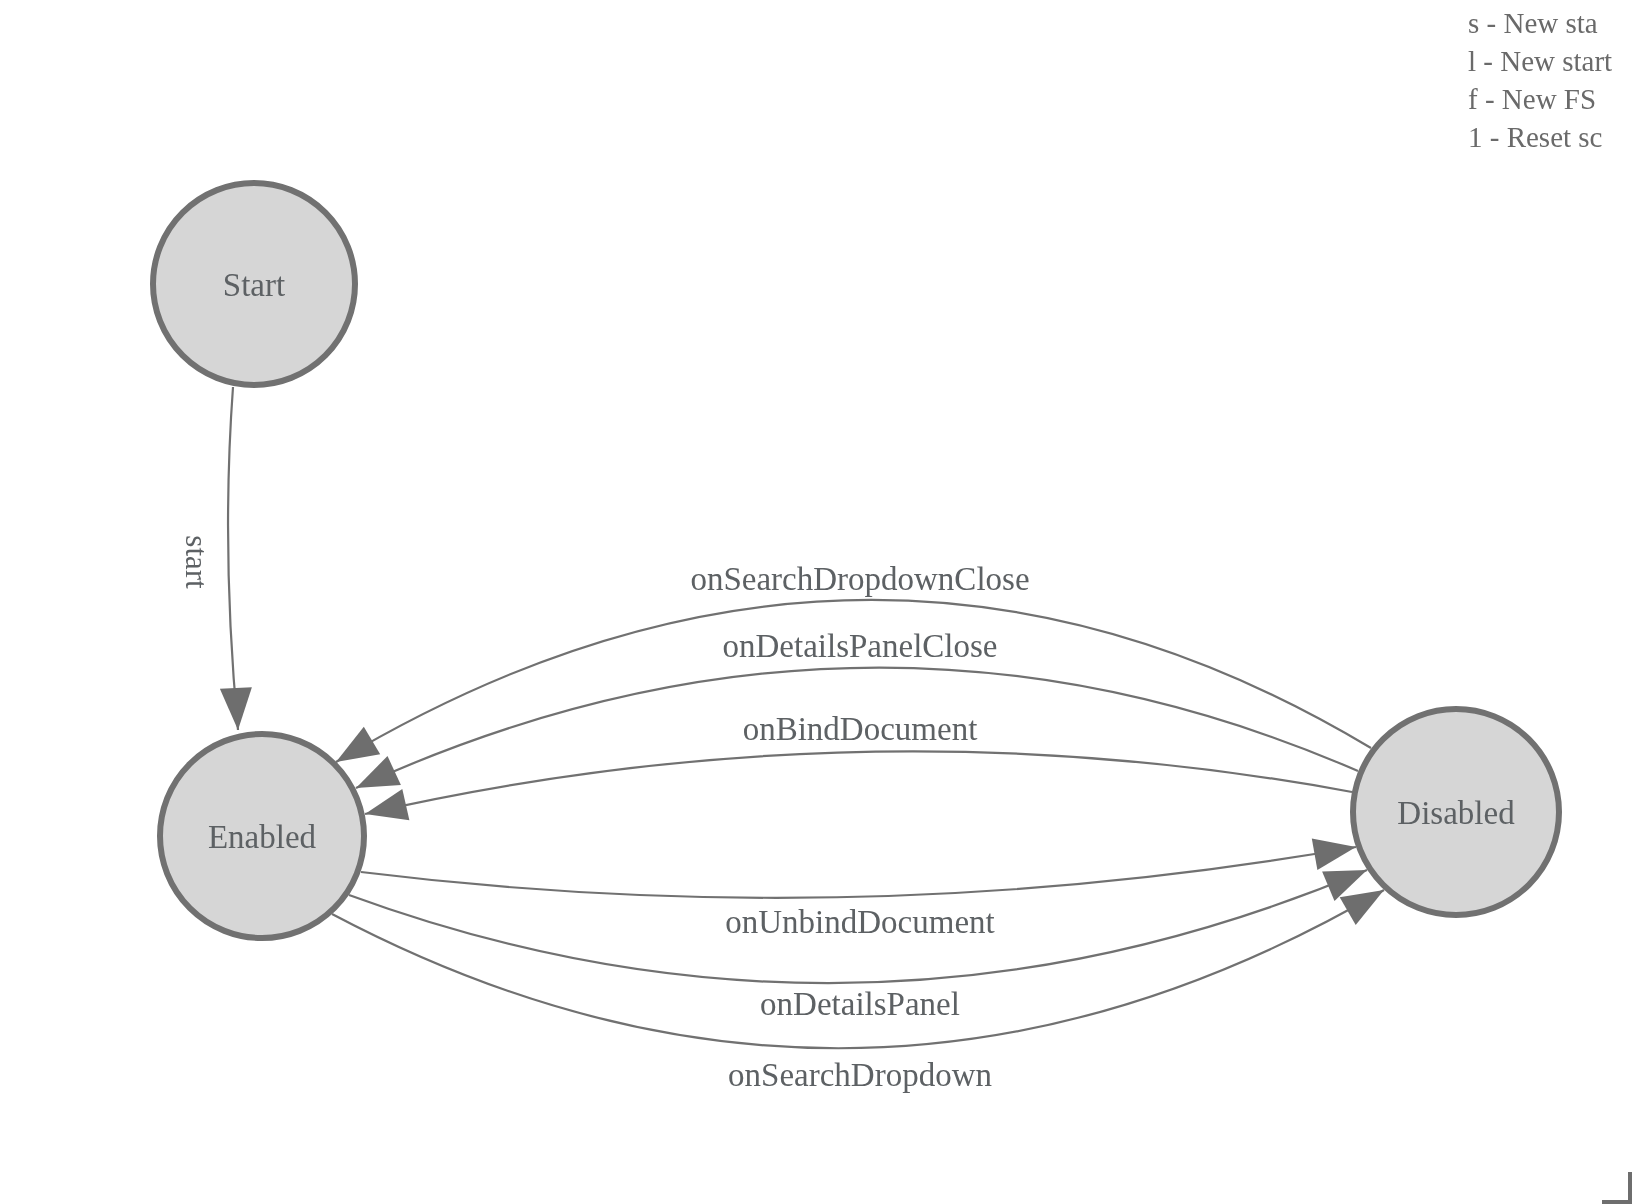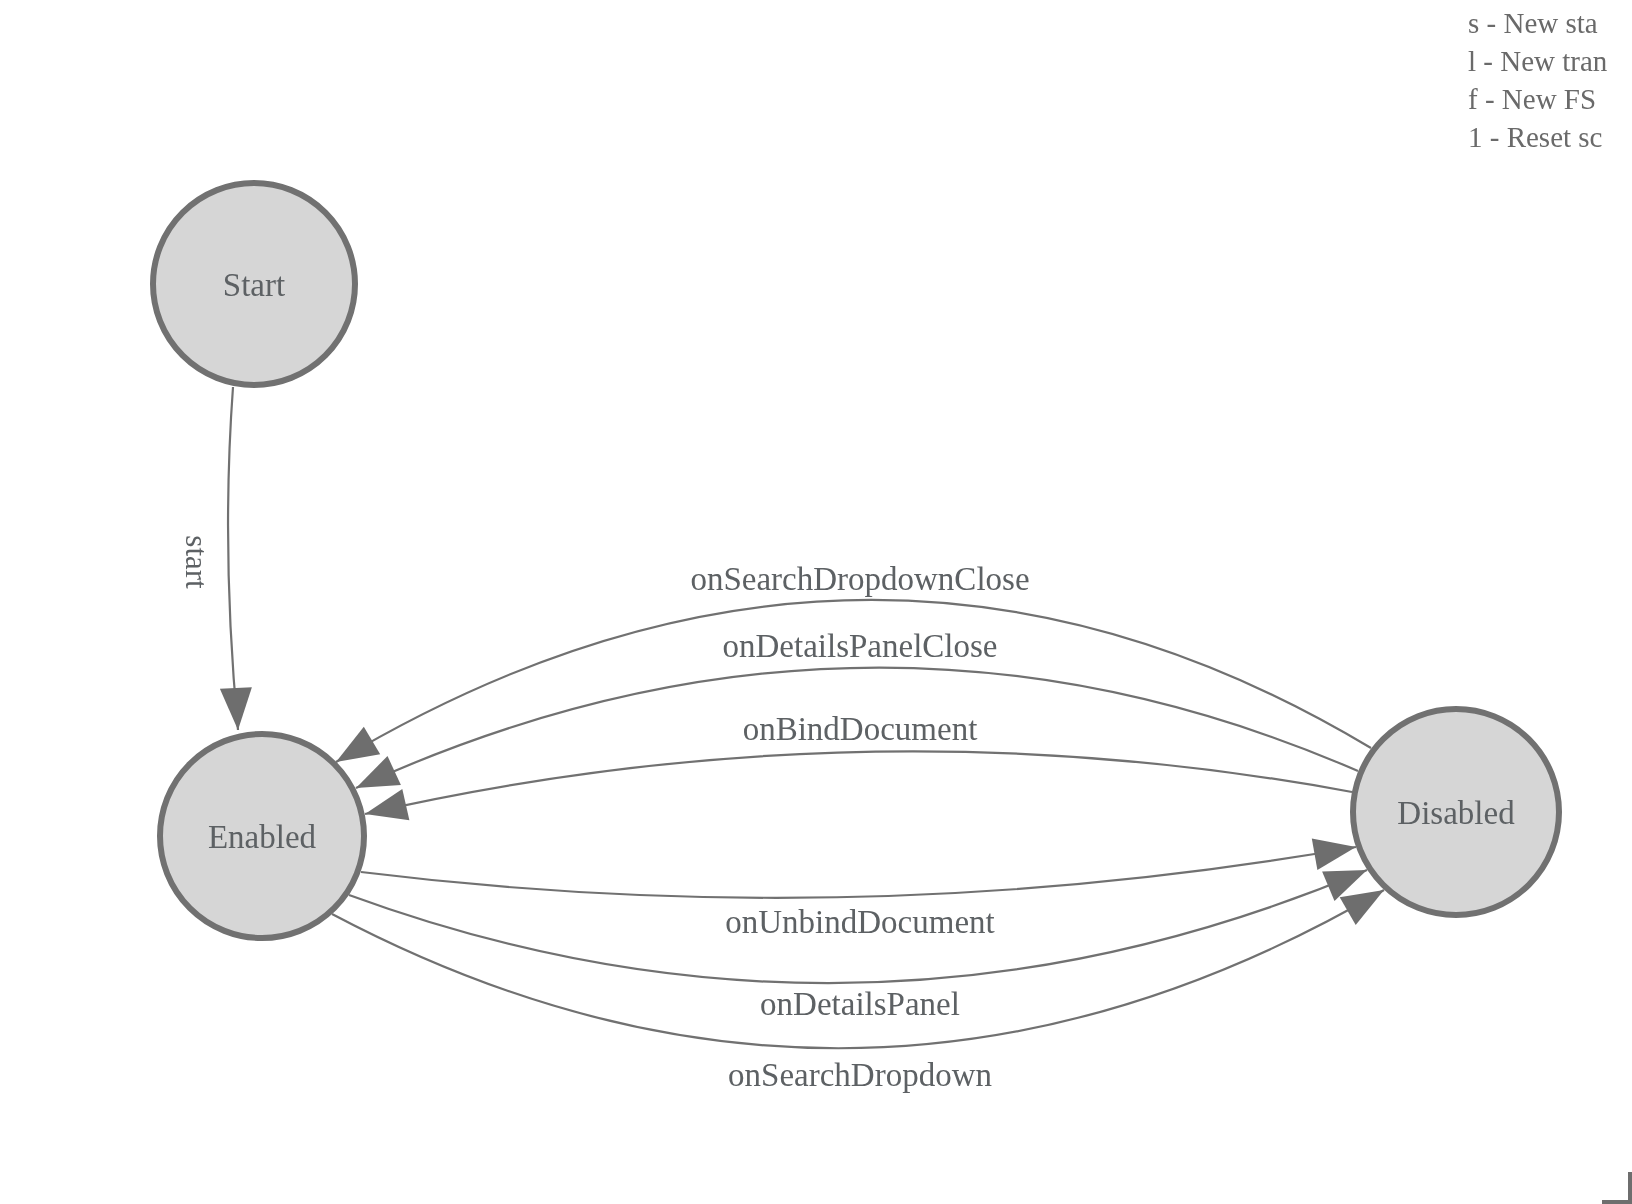--- a/index.html
+++ b/index.html
@@ -106,18 +106,18 @@
     </g>
 
     <g>
       <rect class="corner-bar" x="1628" y="1172" width="4" height="32"></rect>
       <rect class="corner-bar" x="1602" y="1200" width="30" height="4"></rect>
     </g>
   </svg>
 
   <div class="legend">
     <div>s - New sta</div>
-    <div>l - New tran</div>
+    <div>l - New start</div>
     <div>f - New FS</div>
     <div>1 - Reset sc</div>
   </div>
 
 </div>
 
 </body></html>

